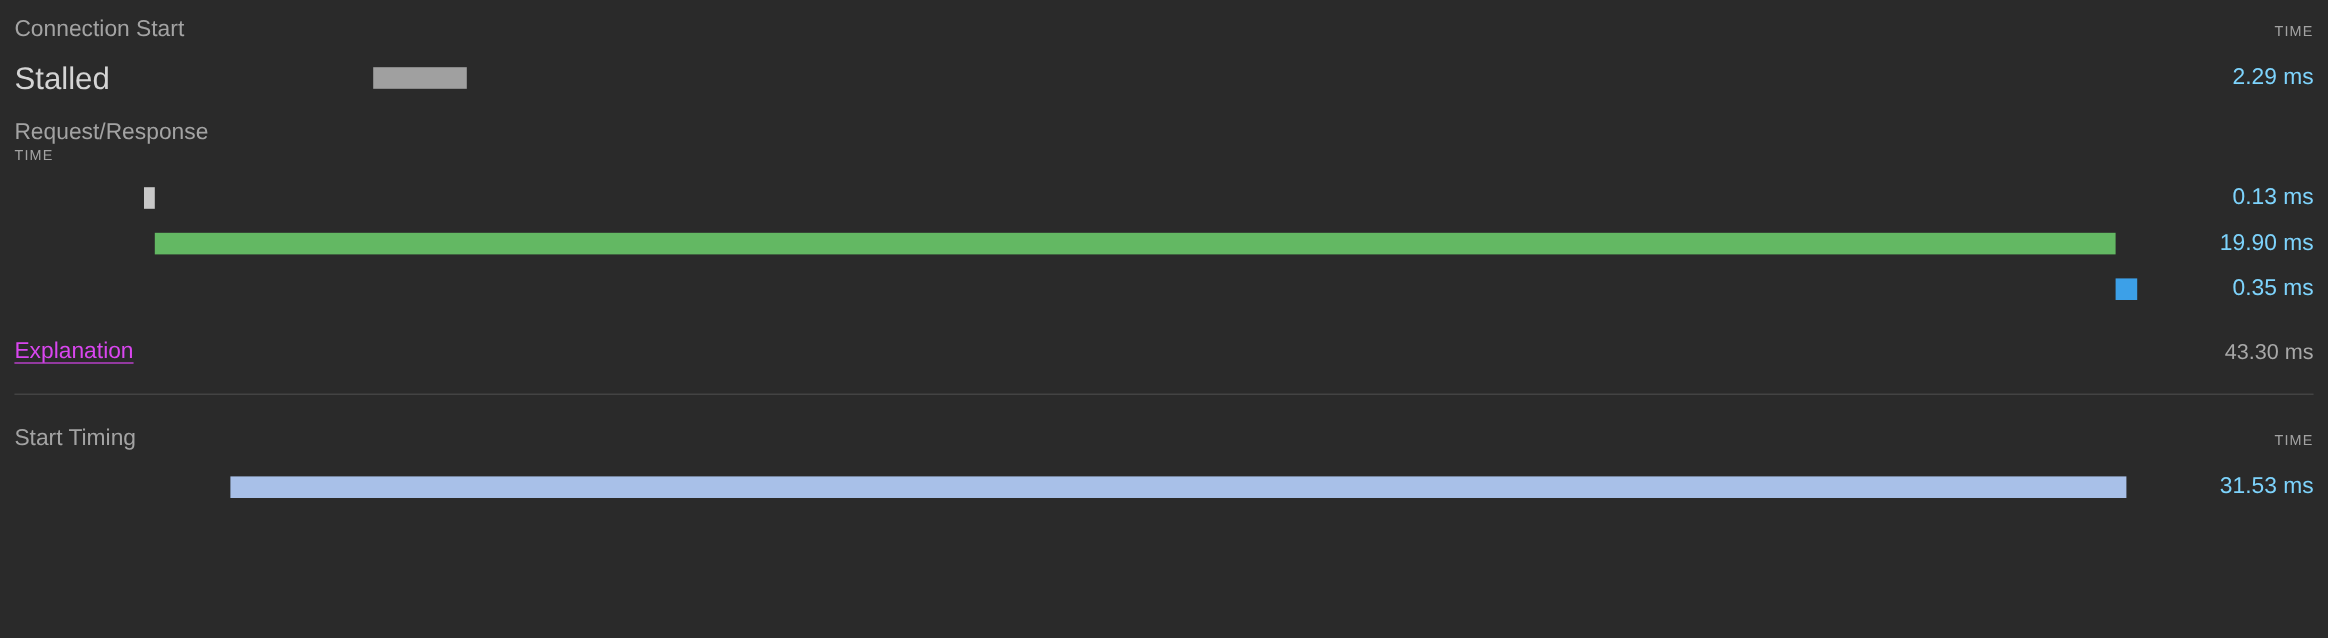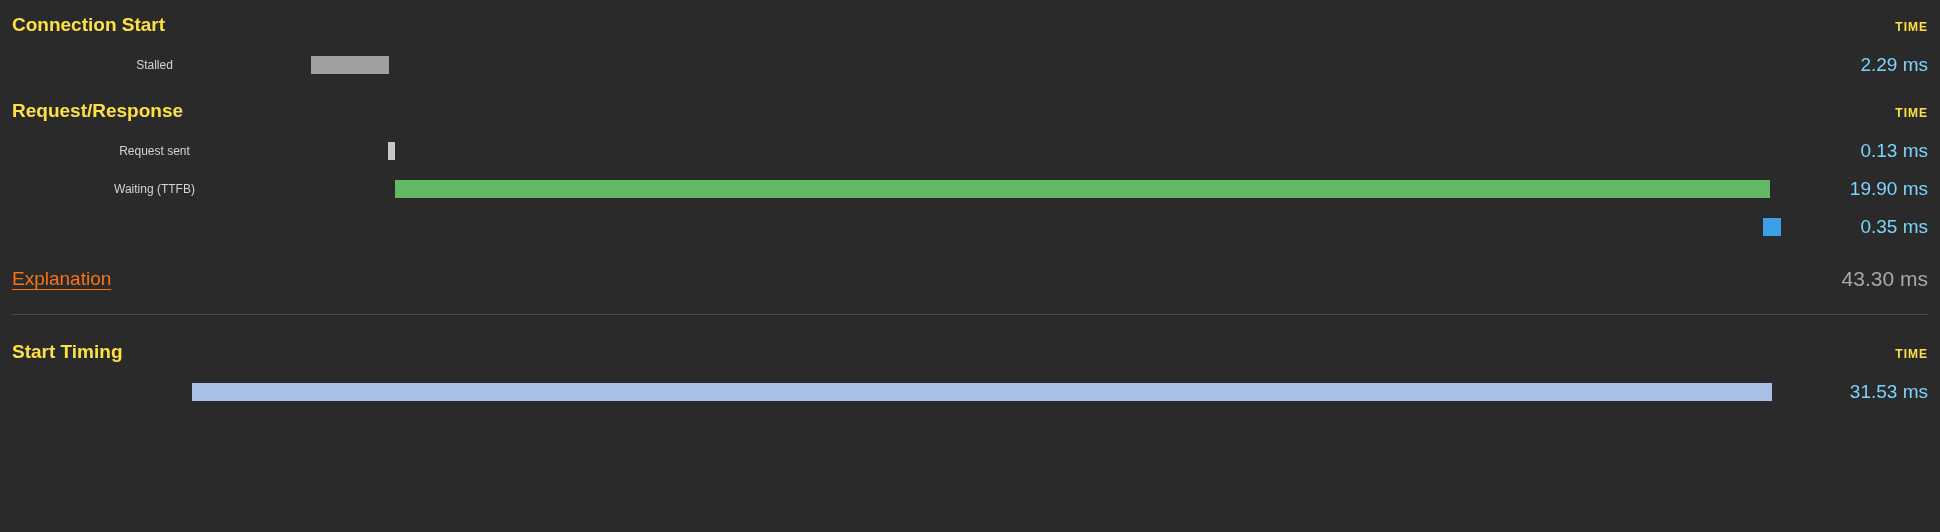--- a/index.html
+++ b/index.html
@@ -14,40 +14,38 @@
       font-size: 19px;
       width: 1940px;
       height: 532px;
       overflow: hidden;
       padding: 8px 12px;
     }
     .section-header {
       display: flex;
       justify-content: space-between;
       align-items: baseline;
-      color: #fde047;
+      color: #a3a3a3;
       font-size: 19px;
       padding: 6px 0 10px 0;
-      font-weight: bold;
     }
     .section-header .time-col {
       font-size: 12px;
       letter-spacing: 1px;
     }
     .row {
       display: flex;
       align-items: center;
       height: 38px;
       color: #d4d4d4;
     }
     .row-label {
       width: 285px;
       flex-shrink: 0;
-      font-size: 12px;
-      text-align: center;
+      font-size: 26px;
     }
     .bar-track {
       flex: 1;
       height: 18px;
       position: relative;
       margin-right: 20px;
     }
     .bar-segment {
       position: absolute;
       height: 18px;
@@ -62,29 +60,29 @@
     }
     .summary-row {
       display: flex;
       justify-content: space-between;
       align-items: center;
       height: 38px;
       margin-top: 14px;
       margin-bottom: 8px;
     }
     .explanation-link {
-      color: #f97316;
+      color: #d946ef;
       text-decoration: underline;
       text-underline-offset: 4px;
       cursor: pointer;
       font-size: 19px;
     }
     .total-value {
       color: #a8a8a8;
-      font-size: 21px;
+      font-size: 18px;
       font-weight: 500;
     }
     .divider {
       height: 1px;
       background: #4a4a4a;
       margin: 16px 0 20px 0;
     }
     .stalled-bar { background: #a0a0a0; }
     .request-sent-bar { background: #c8c8c8; }
     .waiting-bar { background: #63b863; }
@@ -100,35 +98,33 @@
 </div>
 
 <div class="row">
   <div class="row-label">Stalled</div>
   <div class="bar-track">
     <div class="bar-segment stalled-bar" style="left: 0.9%; width: 5.2%;"></div>
   </div>
   <div class="row-value">2.29 ms</div>
 </div>
 
-<div class="section-header" style="margin-top:10px;">
+<div class="section-header" style="margin-top:10px;flex-direction:column;">
   <span>Request/Response</span>
   <span class="time-col">TIME</span>
 </div>
 
 <div class="row">
-  <div class="row-label">Request sent</div>
   <div class="bar-track">
     <div class="bar-segment request-sent-bar" style="left: 6.0%; width: 0.5%;"></div>
   </div>
   <div class="row-value">0.13 ms</div>
 </div>
 
 <div class="row">
-  <div class="row-label">Waiting (TTFB)</div>
   <div class="bar-track">
     <div class="bar-segment waiting-bar" style="left: 6.5%; width: 91.0%;"></div>
   </div>
   <div class="row-value">19.90 ms</div>
 </div>
 
 <div class="row">
   <div class="bar-track">
     <div class="bar-segment content-download-bar" style="left: 97.5%; width: 1.0%;"></div>
   </div>

